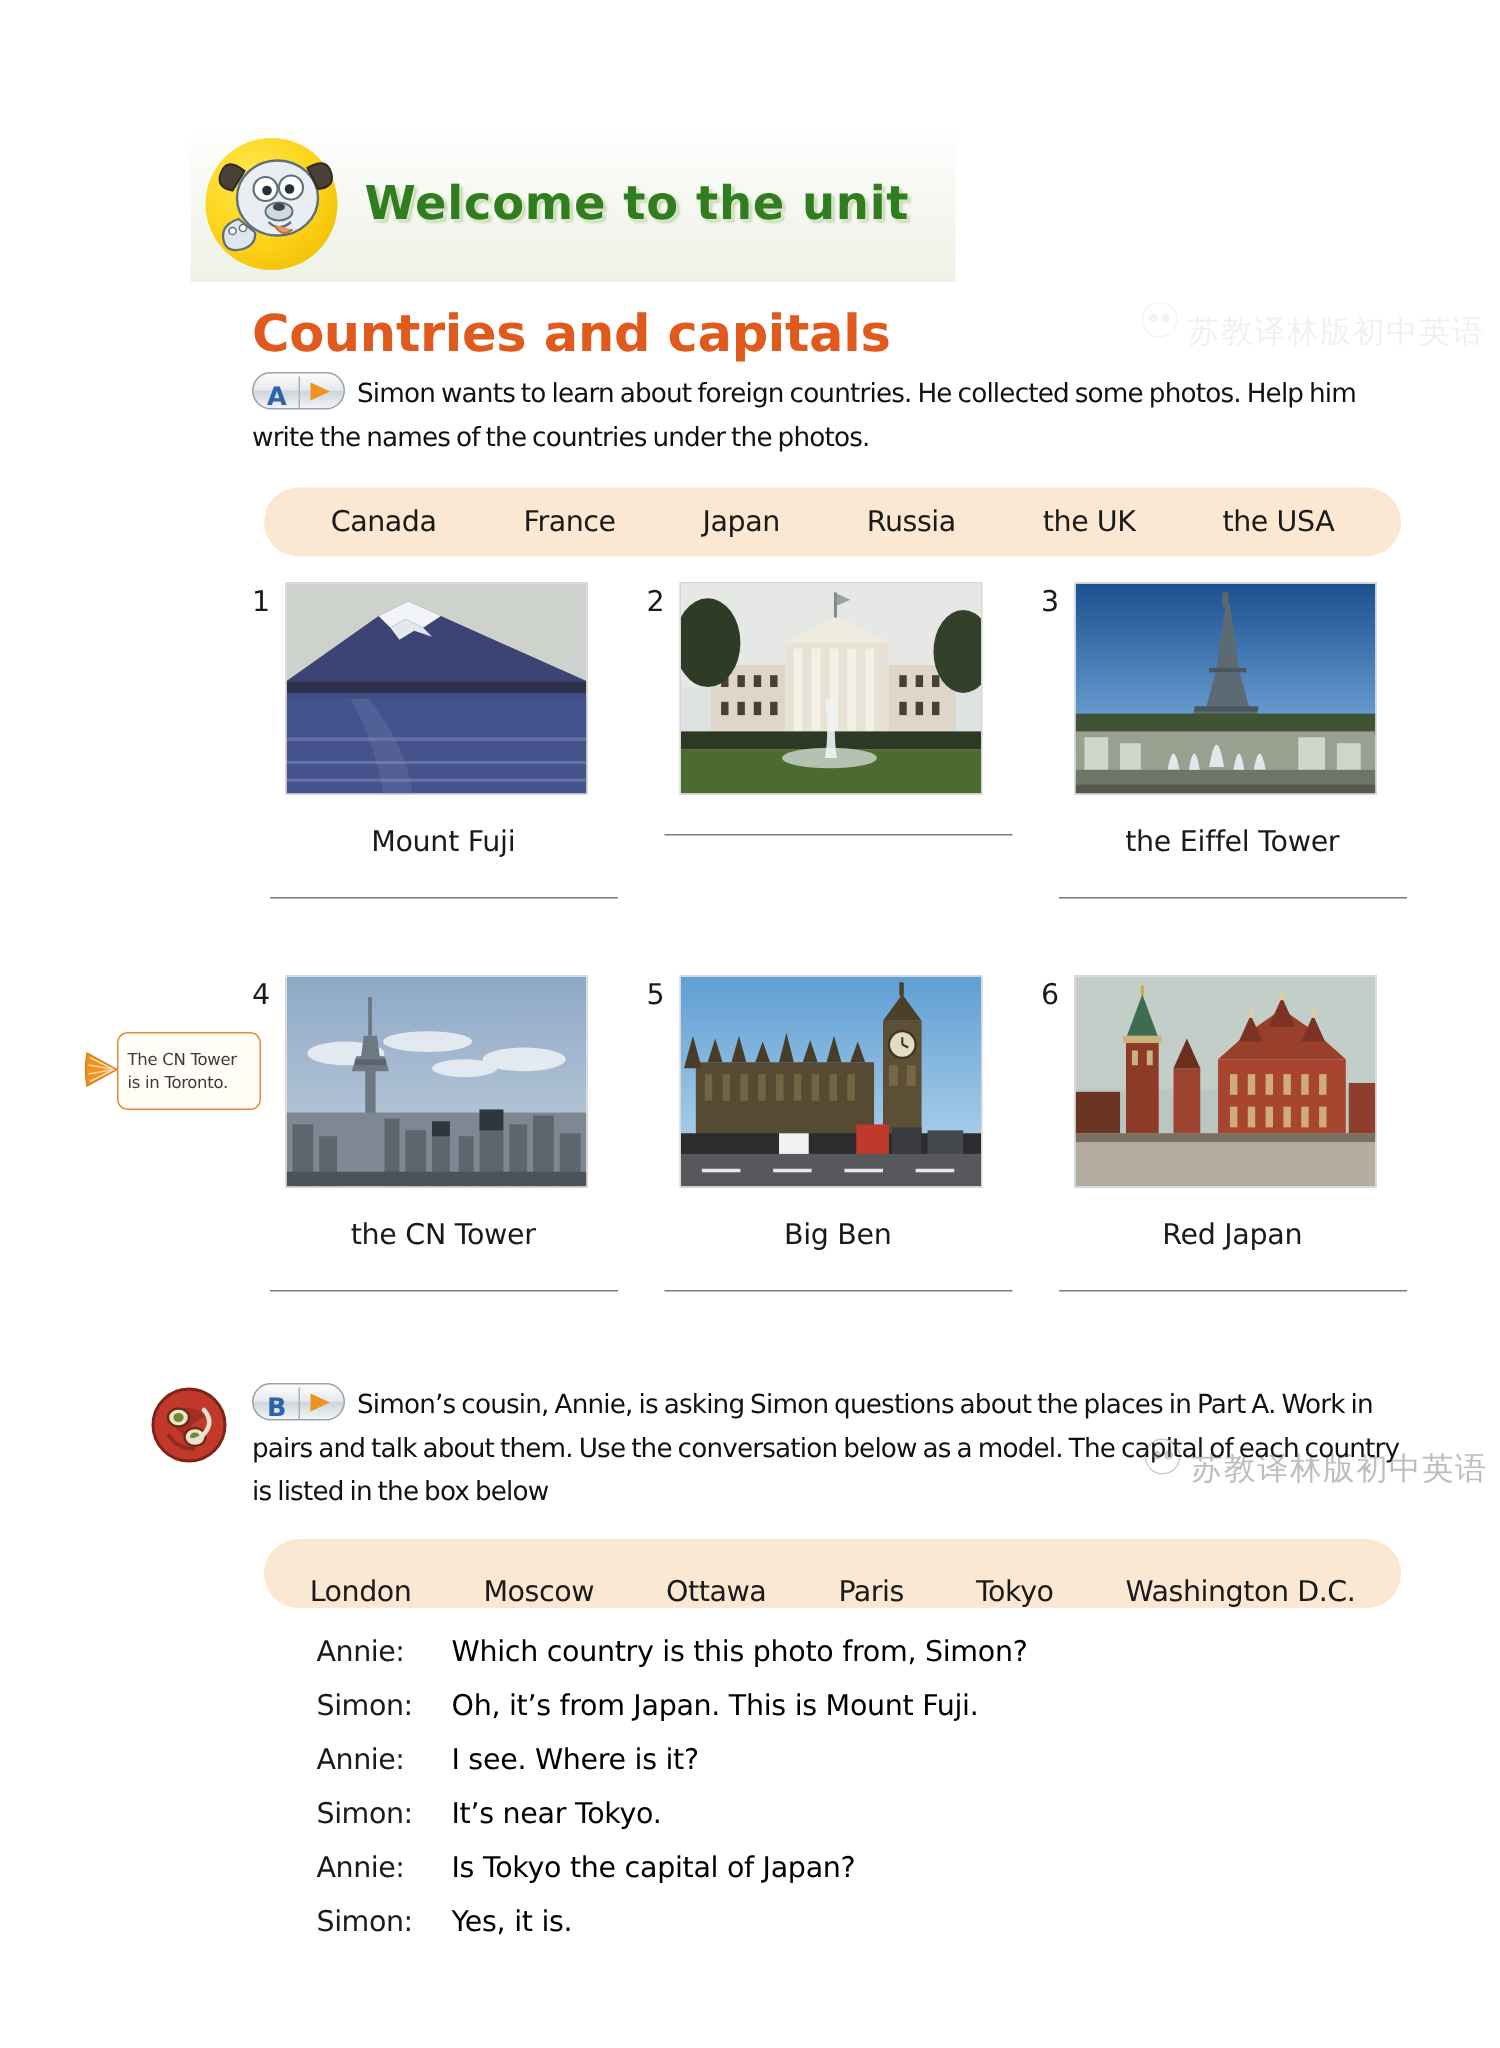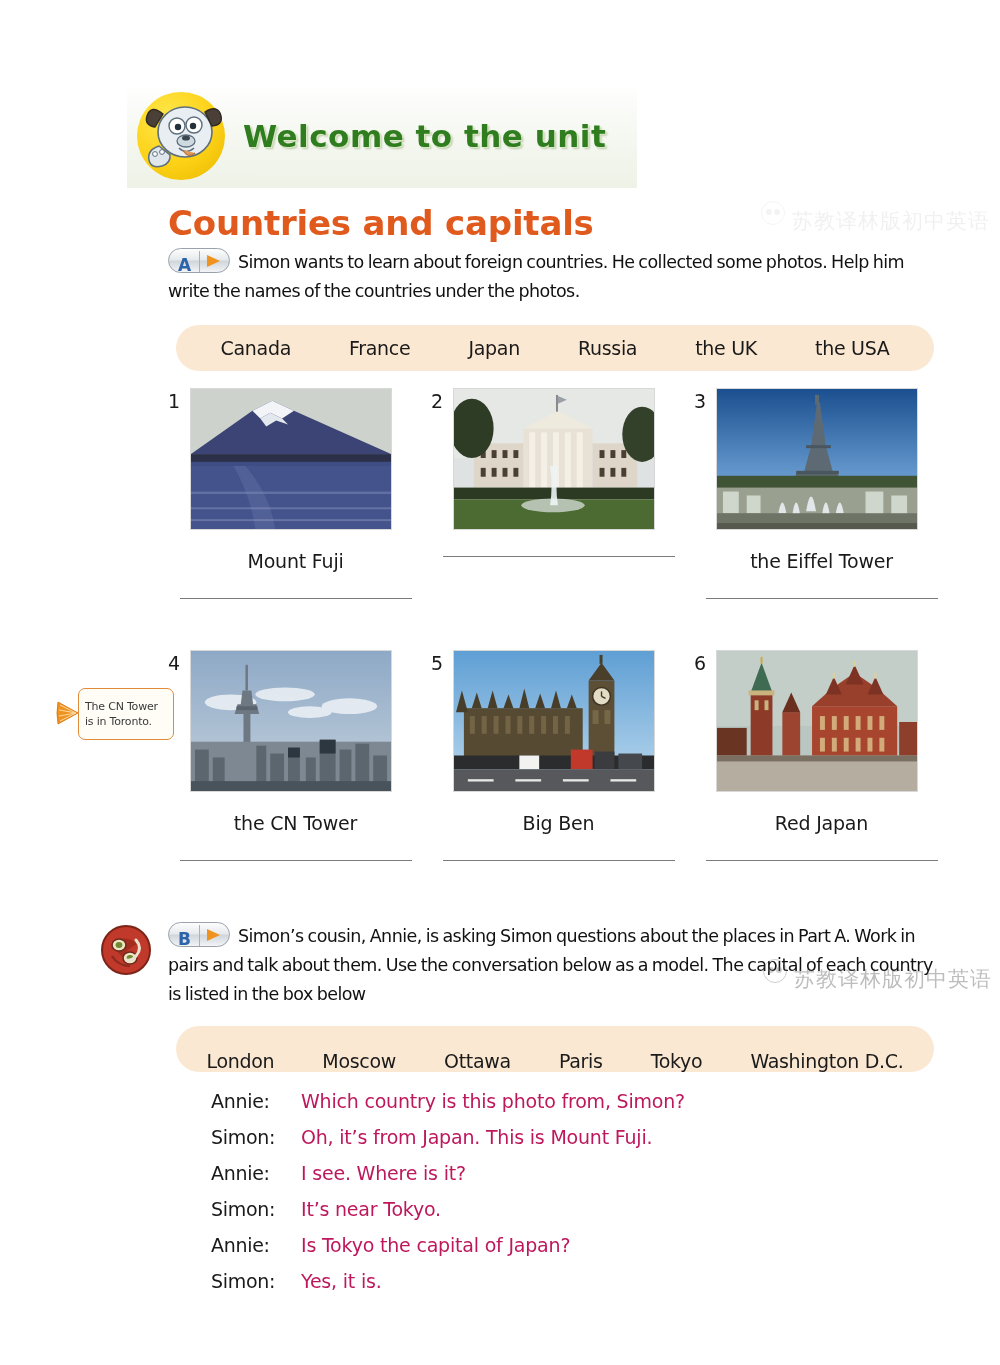--- a/index.html
+++ b/index.html
@@ -236,21 +236,21 @@
   .dialogue-speaker {
     width: 90px;
     flex: 0 0 auto;
     font-size: 19px;
     color: #1a1a1a;
     font-family: "DejaVu Sans", sans-serif;
     letter-spacing: -.3px;
   }
   .dialogue-line {
     font-size: 19px;
-    color: #be185d;
+    color: #000000;
     font-family: "DejaVu Sans", sans-serif;
     letter-spacing: -.2px;
   }
 
   
   .watermark {
     position: absolute;
     display: flex;
     align-items: center;
     gap: 7px;

